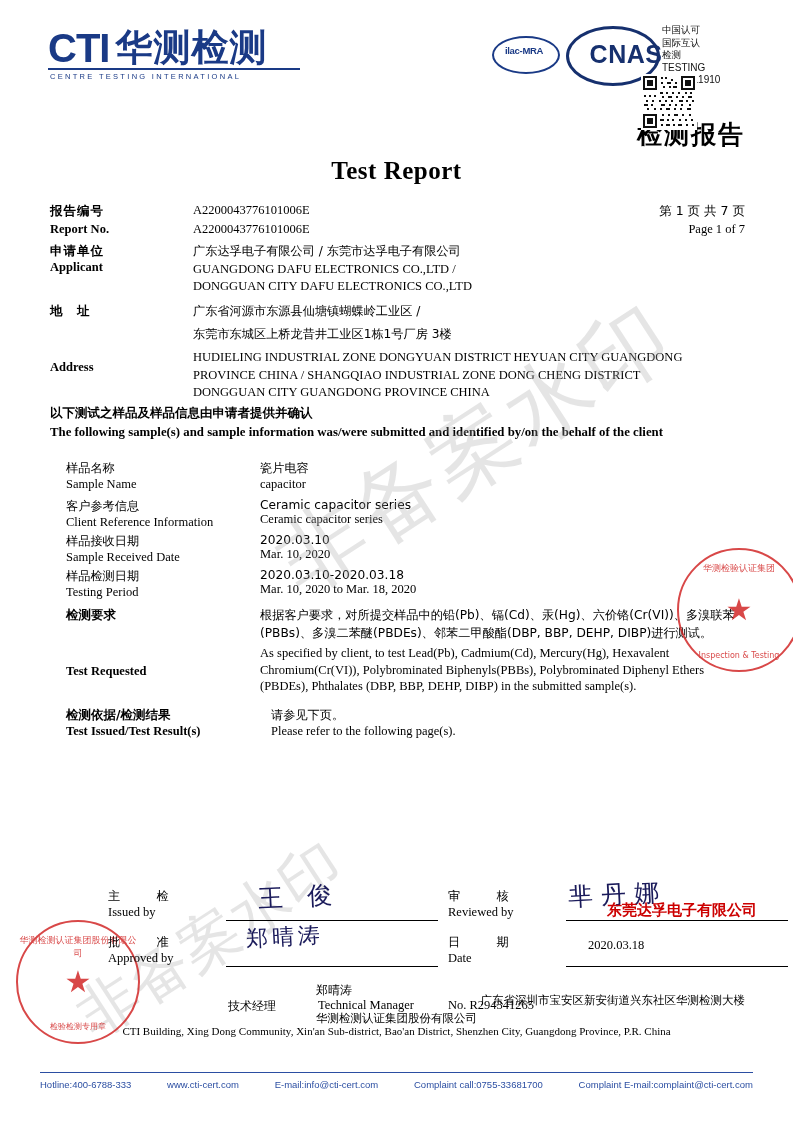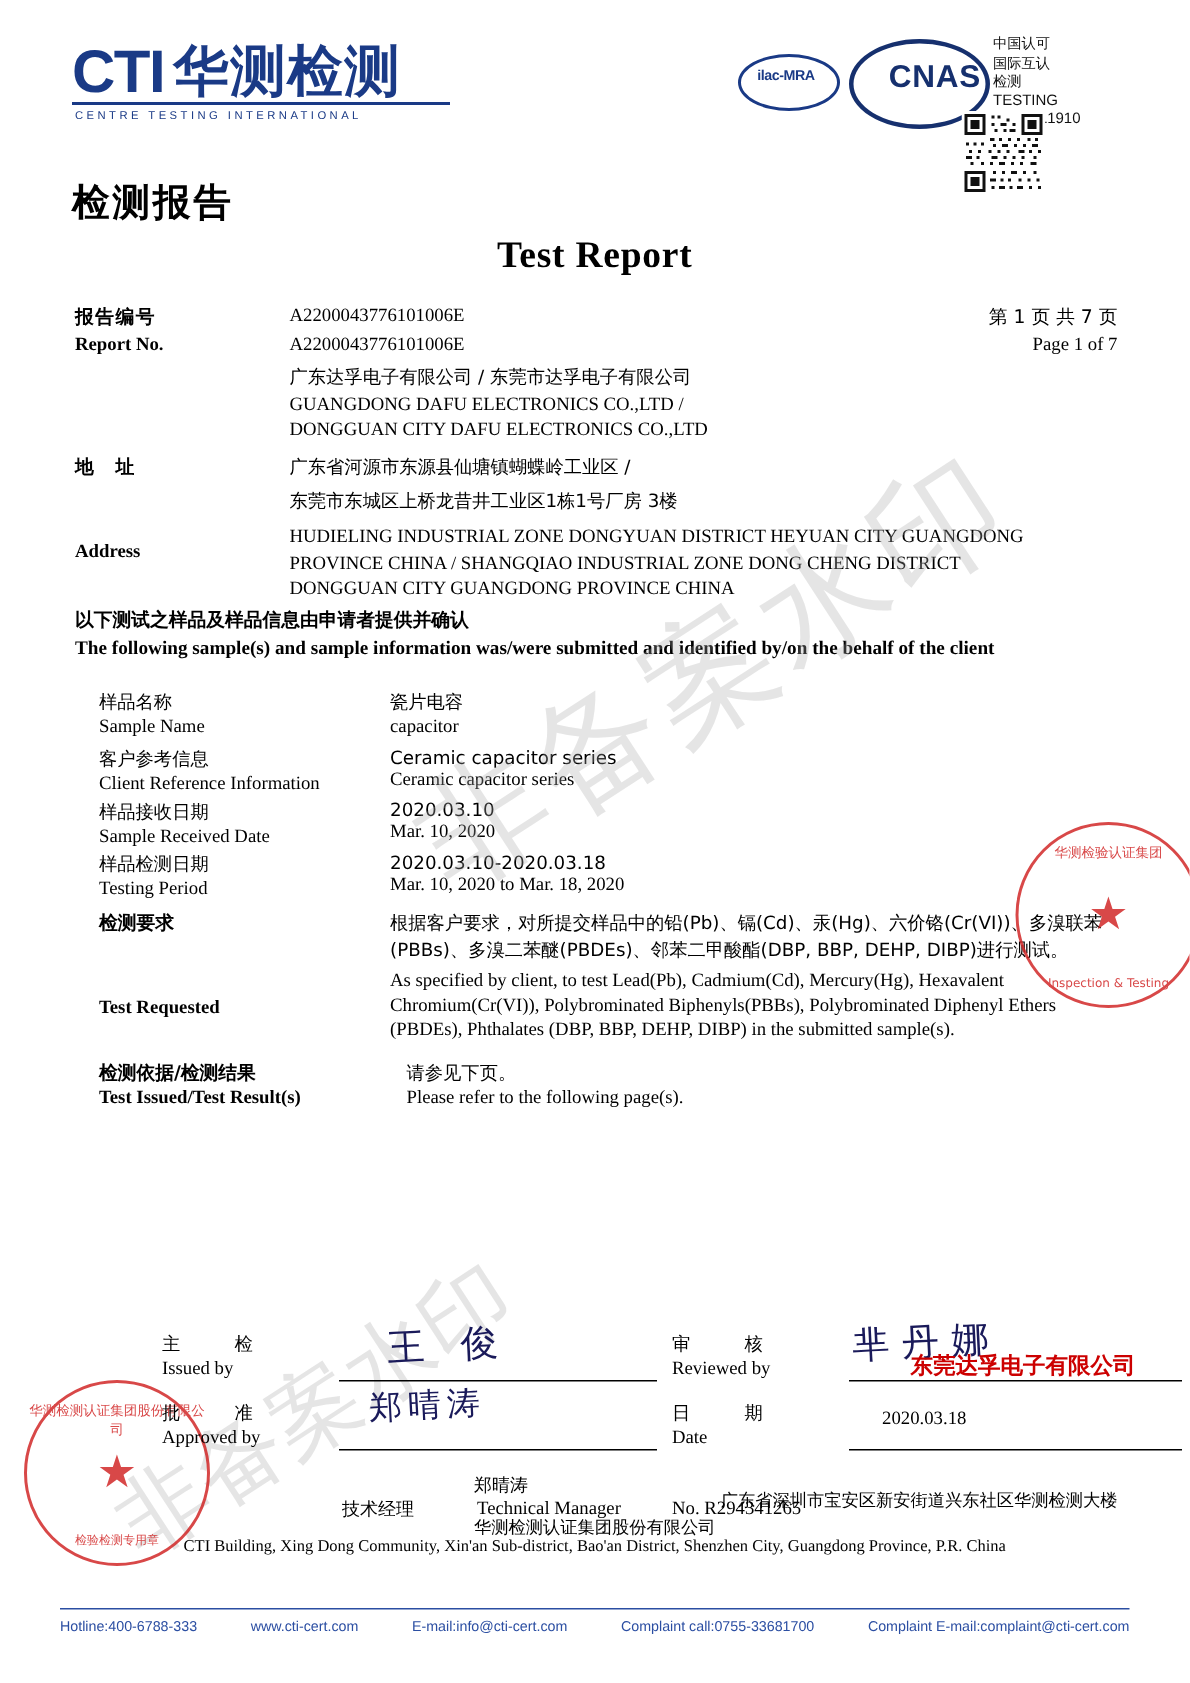--- a/index.html
+++ b/index.html
@@ -104,25 +104,25 @@
   }
   .cnas-ring {
     position: absolute;
     left: 0; top: 0;
     width: 88px; height: 54px;
     border: 3px solid #16306e;
     border-radius: 50%;
   }
   .cnas-text {
     position: absolute;
-    left: 0; top: 14px;
+    left: 16px; top: 14px;
     width: 88px;
-    text-align: right;
+    text-align: center;
     font-family: "Liberation Sans", sans-serif;
-    font-size: 21px;
+    font-size: 25px;
     font-weight: bold;
     color: #16306e;
     letter-spacing: 0.5px;
   }
   .cnas-side {
     position: absolute;
     left: 614px;
     top: 24px;
     font-family: "DejaVu Sans", sans-serif;
     font-size: 9.5px;
@@ -137,21 +137,21 @@
     position: absolute;
     right: 48px;
     top: 74px;
     width: 56px;
     height: 56px;
   }
   .qr canvas, .qr svg { display:block; }
 
   
   .title-cn {
-    text-align: left;
+    text-align: right;
     font-family: "DejaVu Sans", sans-serif;
     font-weight: bold;
     font-size: 25px;
     margin-top: 6px;
     letter-spacing: 2px;
   }
   .title-en {
     text-align: center;
     font-family: "Liberation Serif", serif;
     font-weight: bold;
@@ -537,20 +537,24 @@
   <div class="reportno">
     <span class="rn-lbl-cn">报告编号</span>
     <span class="rn-lbl-en">Report No.</span>
     <span class="rn-val1">A2200043776101006E</span>
     <span class="rn-val2">A2200043776101006E</span>
     <span class="pg-cn">第 1 页  共 7 页</span>
     <span class="pg-en">Page 1 of 7</span>
   </div>
 
   <div class="applicant">
+    <div class="col-l">
+      <div class="lbl-cn">申请单位</div>
+      <div class="lbl-en">Applicant</div>
+    </div>
     <div class="col-r">
       <div class="cnline">广东达孚电子有限公司 / 东莞市达孚电子有限公司</div>
       <div class="enline">GUANGDONG DAFU ELECTRONICS CO.,LTD /</div>
       <div class="enline">DONGGUAN CITY DAFU ELECTRONICS CO.,LTD</div>
     </div>
   </div>
 
   <div class="address">
     <div class="col-l">
       <div class="lbl-cn">地　址</div>

